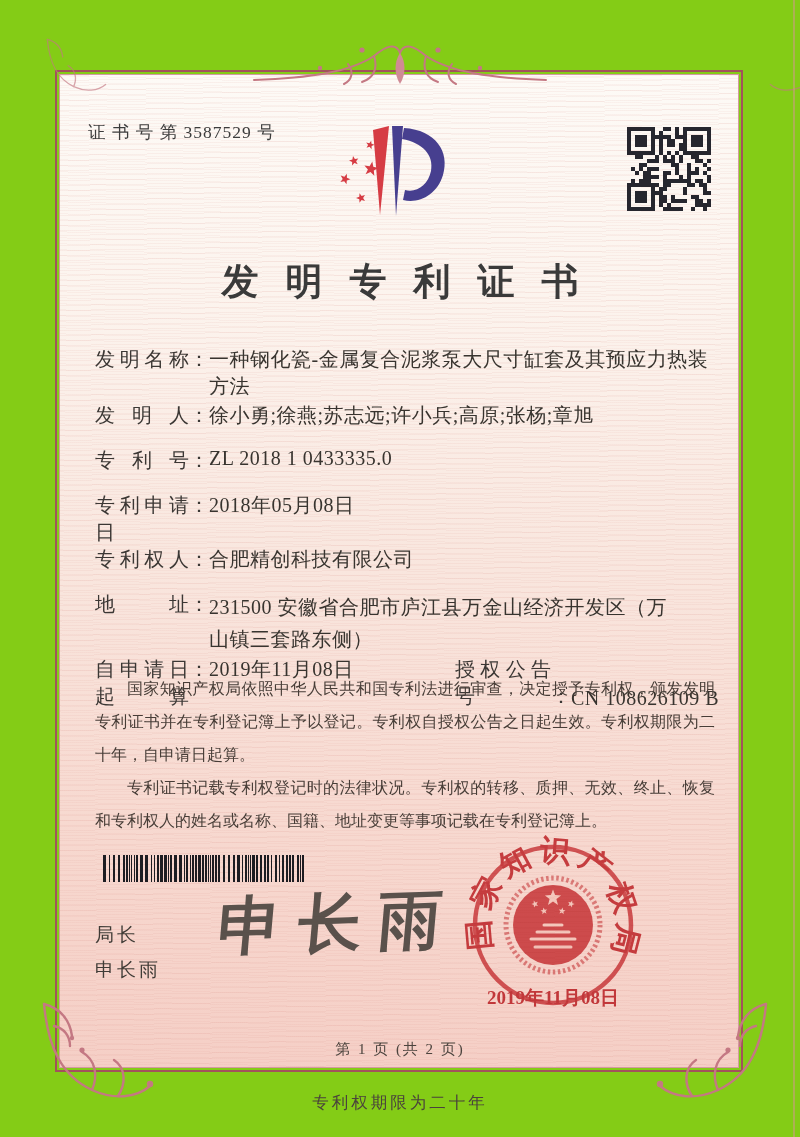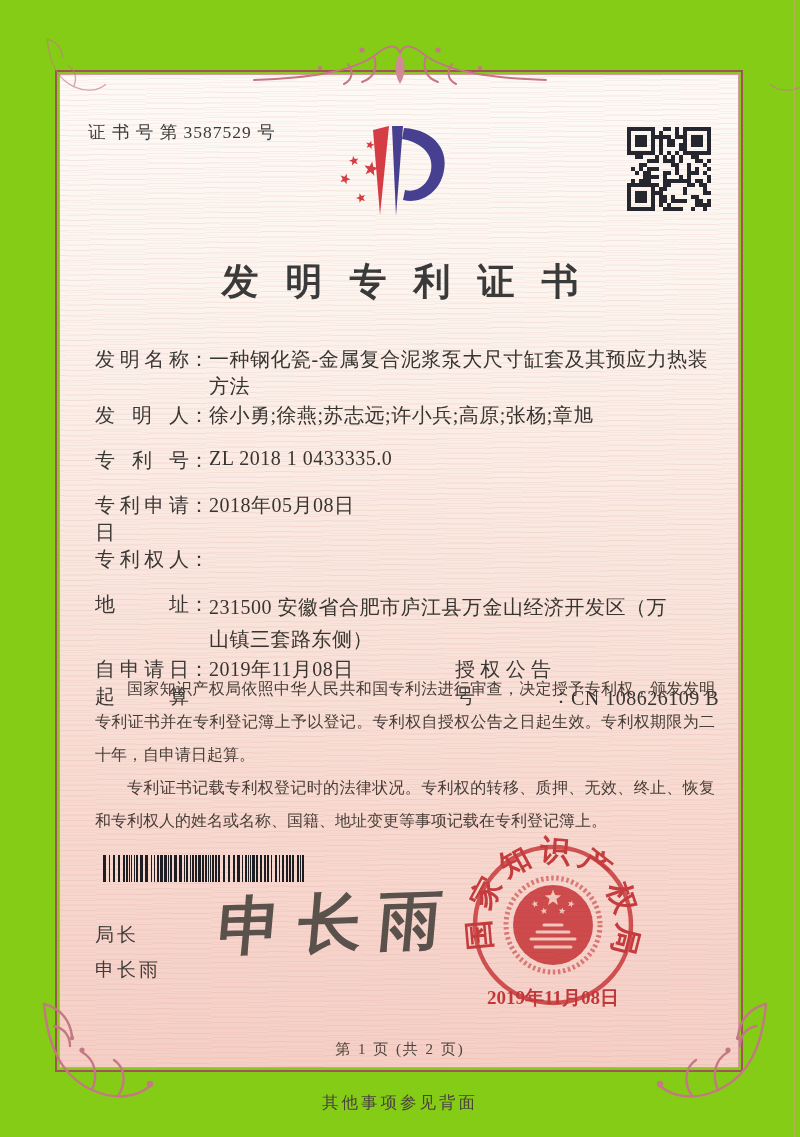--- a/index.html
+++ b/index.html
@@ -390,20 +390,21 @@
           <span class="field-value">ZL 2018 1 0433335.0</span>
       </div>
       <div class="field-row">
         <span class="field-label">专利申请日</span>
           <span class="field-colon">：</span>
           <span class="field-value">2018年05月08日</span>
       </div>
       <div class="field-row">
         <span class="field-label">专利权人</span>
           <span class="field-colon">：</span>
+          <span class="field-value">合肥精创科技有限公司</span>
       </div>
       <div class="field-row">
         <span class="field-label">地址</span>
           <span class="field-colon">：</span>
           <span class="field-value">231500 安徽省合肥市庐江县万金山经济开发区（万山镇三套路东侧）</span>
       </div>
       <div class="grant-row">
         <div class="grant-left">
           <span class="field-label">自申请日起算</span>
             <span class="field-colon">：</span>
@@ -506,17 +507,17 @@
         <path d="M78,111 h44"></path>
         <path d="M82,119 h36"></path>
       </g>
       <text font-size="30" font-weight="700" fill="#cb3e44" letter-spacing="7" font-family="'Liberation Serif','DejaVu Serif',serif">
         <textPath href="#sealArc" startOffset="4">国家知识产权局</textPath>
       </text>
       <text x="100" y="176" text-anchor="middle" font-size="19" font-weight="700" fill="#c73a40" font-family="'Liberation Serif','DejaVu Serif',serif">2019年11月08日</text>
     </svg>
 
     <div class="page-info">第 1 页 (共 2 页)</div>
-    <div class="back-note">其他事项参见背面</div>
+    <div class="back-note">专利权期限为二十年</div>
   </div>
 
   <div class="scan-edge"></div>
 </div>
 
 </body></html>

